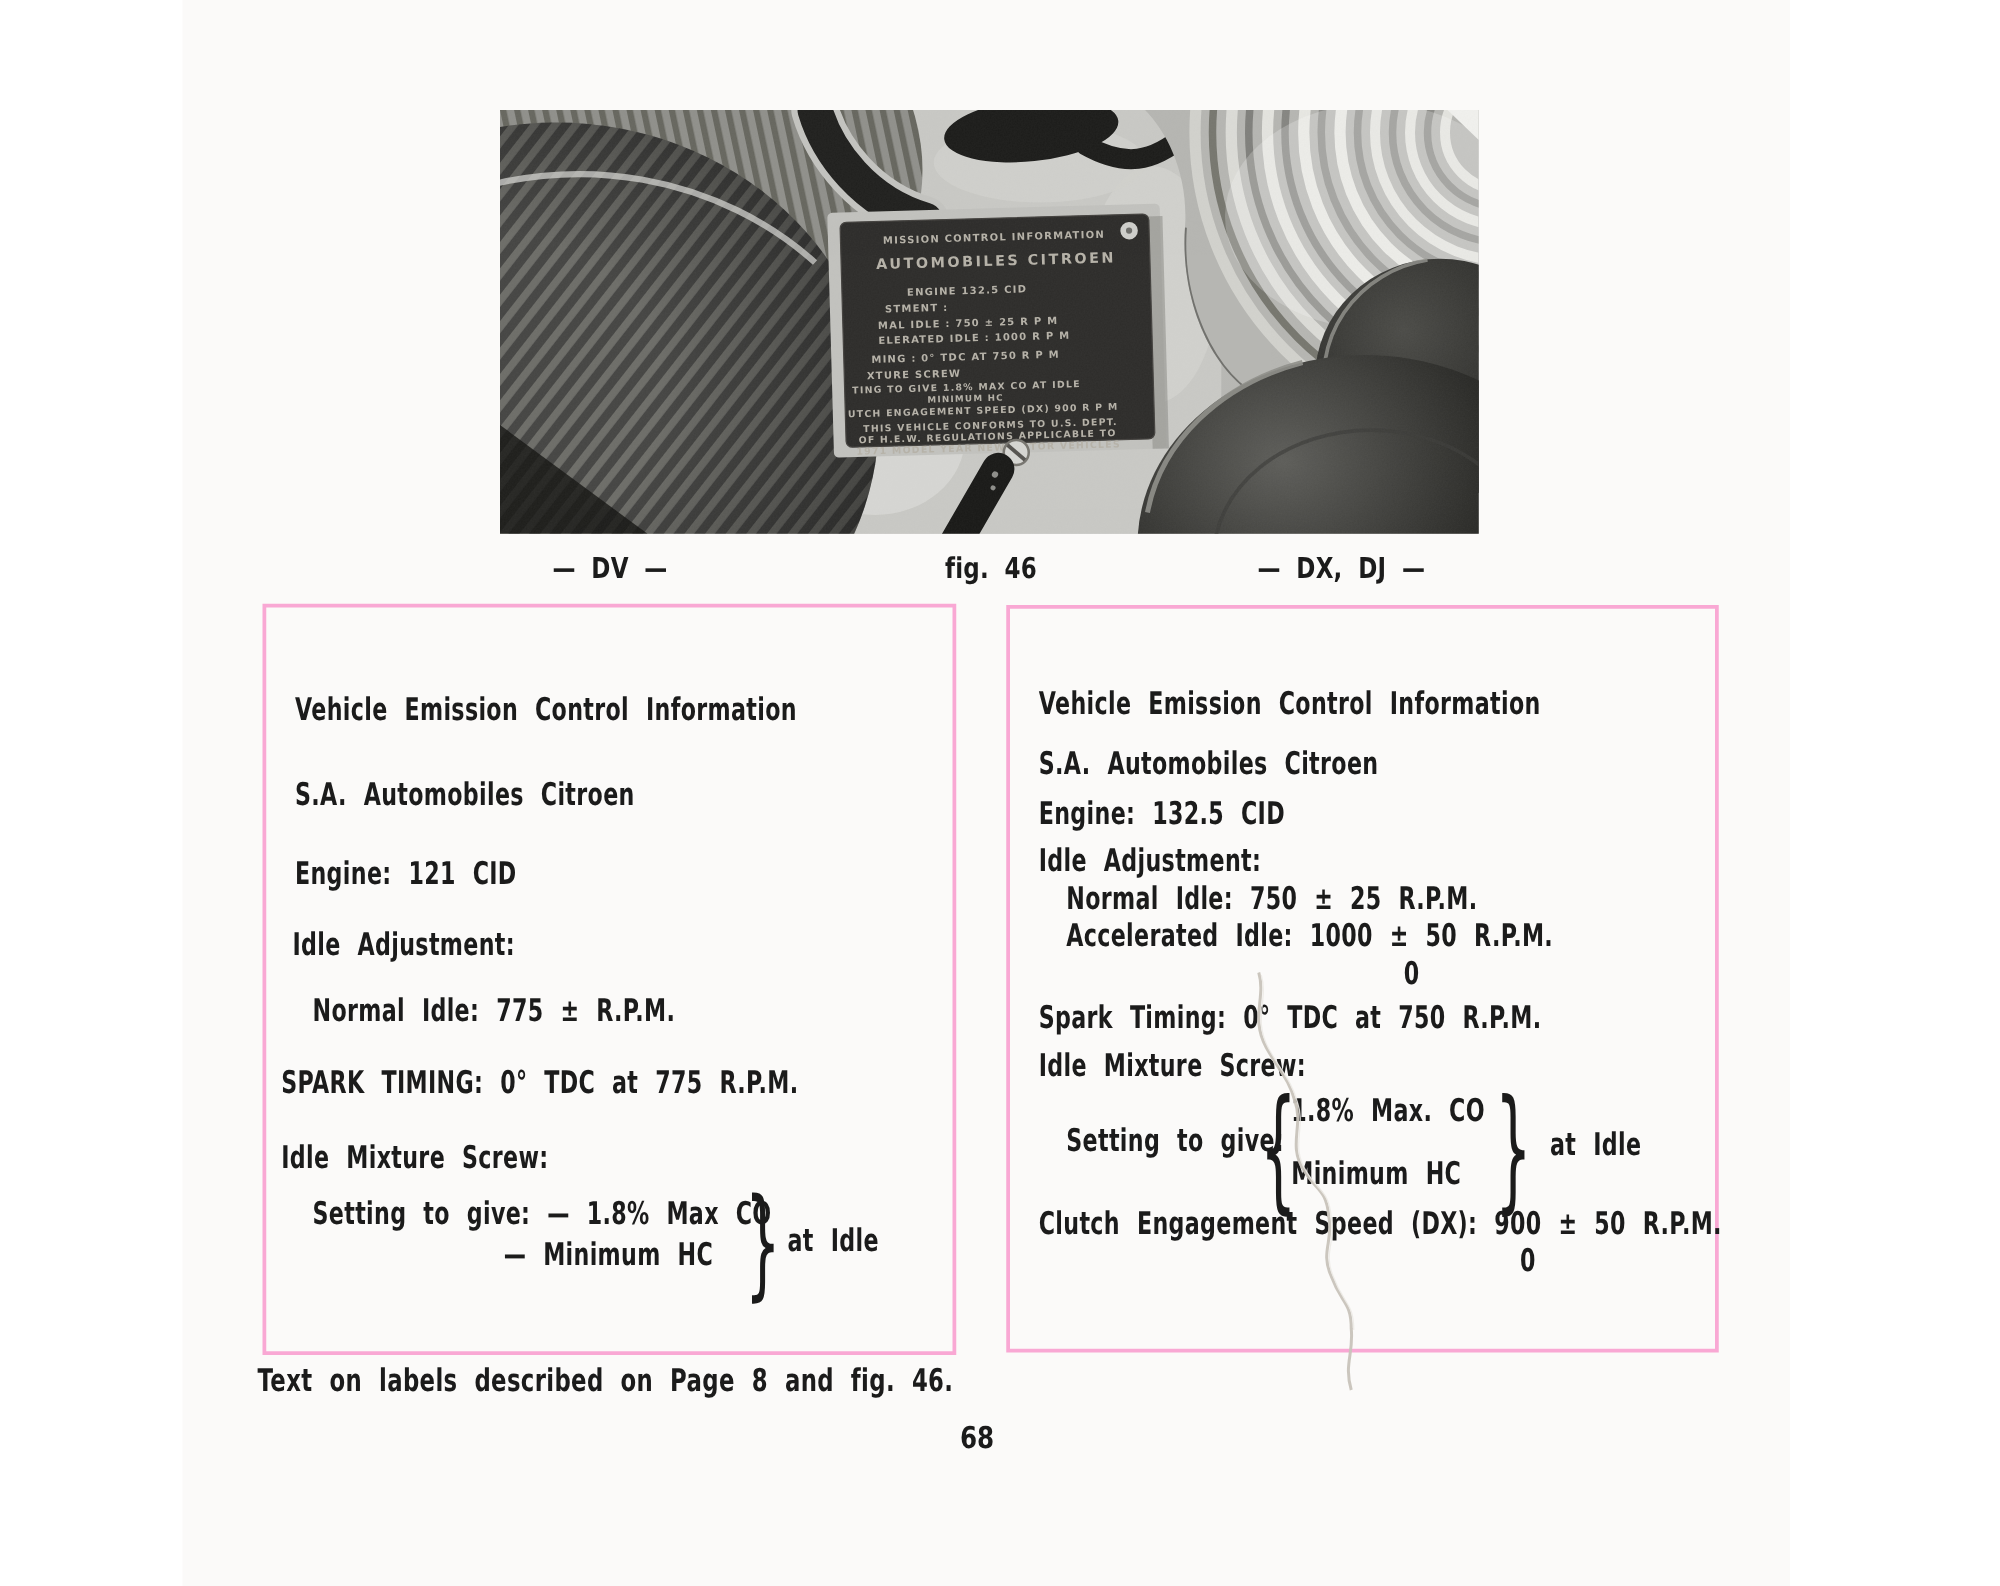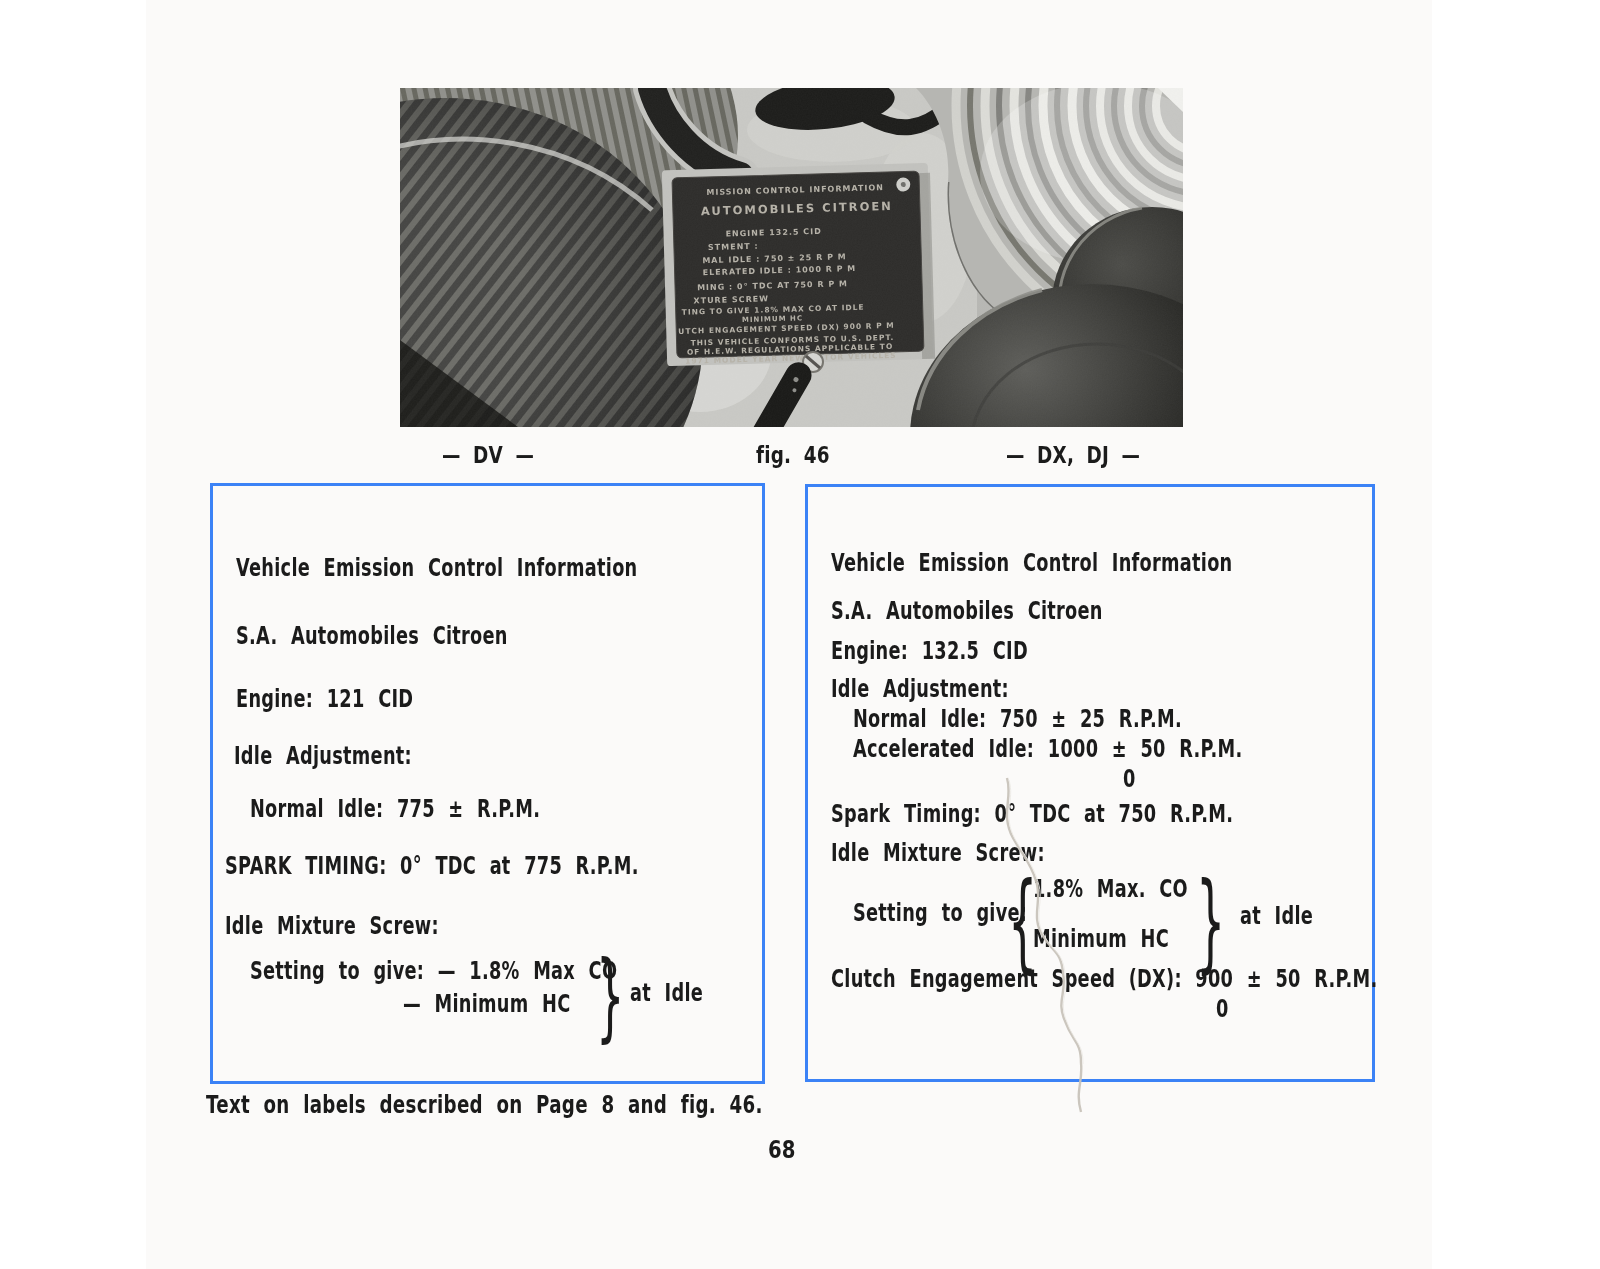--- a/index.html
+++ b/index.html
@@ -7,21 +7,21 @@
     position:relative;width:1600px;height:1269px;background:#ffffff;overflow:hidden;
     font-family:"DejaVu Sans","Liberation Sans",sans-serif;color:#1b1b1b;
   }
   .scan-area{position:absolute;left:146px;top:0;width:1286px;height:1269px;background:#fbfaf9;}
   .photo{position:absolute;left:400px;top:88px;width:783px;height:339px;margin:0;}
   .photo svg{display:block;width:100%;height:100%;}
   .cap{
     position:absolute;white-space:nowrap;font-weight:bold;font-size:23px;line-height:1;
     transform:scaleX(.8);transform-origin:0 0;word-spacing:.32em;letter-spacing:.01em;
   }
-  .card{position:absolute;border:3px solid #3b82f6;background:transparent;box-sizing:border-box;}
+  .card{position:absolute;border:3px solid #f9a8d4;background:transparent;box-sizing:border-box;}
   .card-left{left:210px;top:483px;width:555px;height:601px;}
   .card-right{left:805px;top:484px;width:570px;height:598px;}
   .tline{
     position:absolute;white-space:nowrap;font-weight:bold;font-size:25px;line-height:1;
     transform:scaleX(.71);transform-origin:0 0;word-spacing:.4em;letter-spacing:.015em;color:#1b1b1b;
   }
   .brace{
     position:absolute;font-weight:400;line-height:1;color:#1b1b1b;transform-origin:0 0;white-space:nowrap;
   }
   .brace-l1{left:383px;top:462px;font-size:56px;transform:scale(.8,1.72);}

